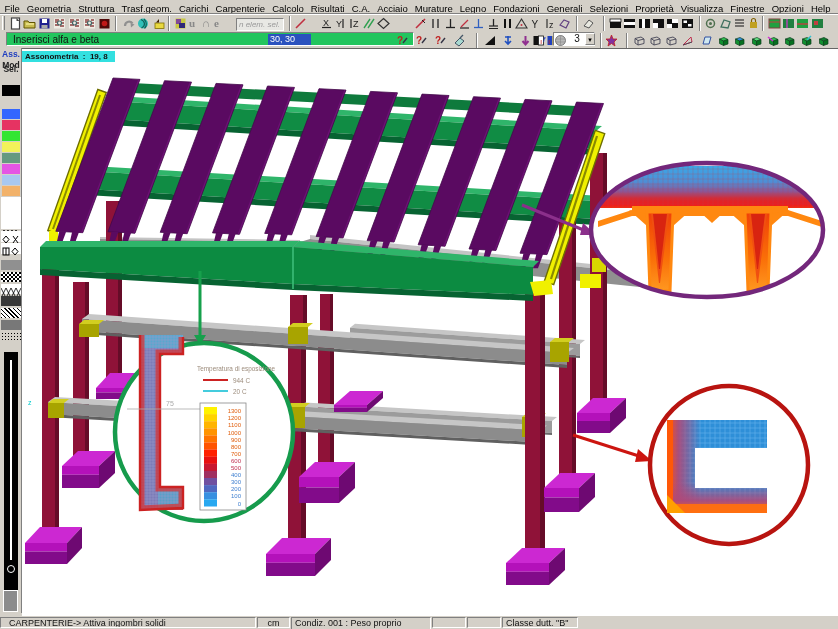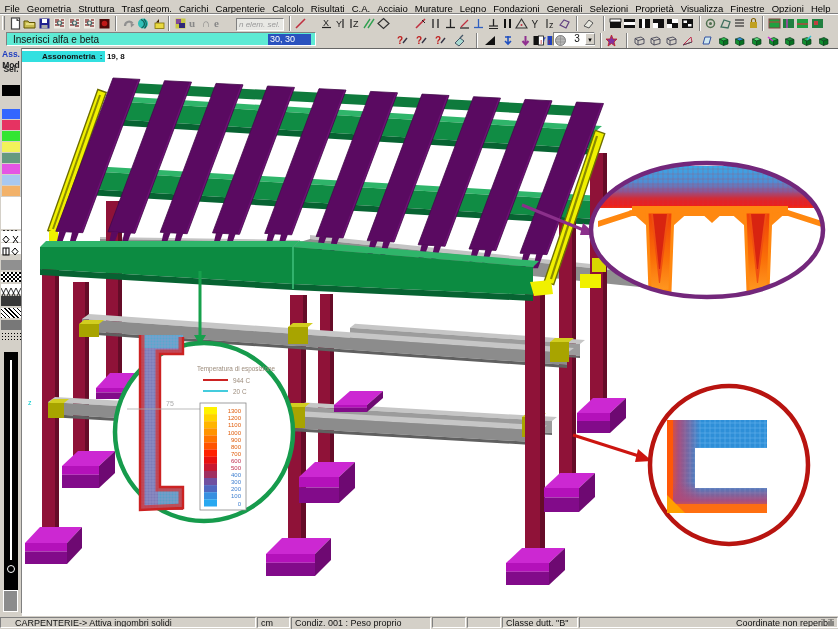--- a/index.html
+++ b/index.html
@@ -190,21 +190,21 @@
       <line x1="5" y1="2" x2="5" y2="11" stroke="#C040C0" stroke-width="1.4"></line>
     </svg></div>
 <div class="ic" style="left:796px;top:16px;width:13px;height:14px"><svg width="13" height="13" viewBox="0 0 13 13">
       <rect x="1" y="2" width="11" height="9" fill="#20A040"></rect>
       <line x1="1" y1="7" x2="12" y2="7" stroke="#C04040" stroke-width="1.4"></line>
     </svg></div>
 <div class="ic" style="left:811px;top:16px;width:13px;height:14px"><svg width="13" height="13" viewBox="0 0 13 13">
       <rect x="1" y="2" width="11" height="9" fill="#208040"></rect>
       <rect x="3" y="4" width="4" height="4" fill="#C04040"></rect>
     </svg></div>
-<div style="position:absolute;left:6px;top:32px;width:310px;height:14px;background:#5eead4;border:1px solid;border-color:#808080 #fff #fff #808080;font:10px 'Liberation Sans',sans-serif;color:#111;padding-left:6px;line-height:14px">Inserisci alfa e beta</div>
+<div style="position:absolute;left:6px;top:32px;width:408px;height:14px;background:#22c55e;border:1px solid;border-color:#808080 #fff #fff #808080;font:10px 'Liberation Sans',sans-serif;color:#111;padding-left:6px;line-height:14px">Inserisci alfa e beta</div>
 <div style="position:absolute;left:268px;top:34px;width:43px;height:11px;background:#2A52BE;color:#fff;font:9px 'Liberation Sans',sans-serif;line-height:11px;padding-left:2px">30,  30</div>
 <div class="ic" style="left:396px;top:33px;width:13px;height:14px"><svg width="13" height="13" viewBox="0 0 13 13">
       <text x="1" y="10" font-size="10" fill="#C02020" font-weight="bold">?</text>
       <line x1="7" y1="9" x2="11" y2="4" stroke="#334" stroke-width="1.4"></line>
     </svg></div>
 <div class="ic" style="left:415px;top:33px;width:13px;height:14px"><svg width="13" height="13" viewBox="0 0 13 13">
       <text x="1" y="10" font-size="10" fill="#C02020" font-weight="bold">?</text>
       <line x1="7" y1="9" x2="11" y2="4" stroke="#334" stroke-width="1.4"></line>
     </svg></div>
 <div class="ic" style="left:434px;top:33px;width:13px;height:14px"><svg width="13" height="13" viewBox="0 0 13 13">
@@ -776,22 +776,21 @@
         <line x1="667" y1="502" x2="767" y2="502" stroke="#64B4EC" stroke-width="0.6"></line>
         <line x1="667" y1="507" x2="767" y2="507" stroke="#64B4EC" stroke-width="0.6"></line>
         <rect x="667" y="419" width="34" height="93" fill="url(#hotl)"></rect>
         <rect x="667" y="481" width="100" height="31" fill="url(#hotb)"></rect>
         <rect x="667" y="503" width="100" height="9" fill="#FF7010" opacity="0.95"></rect>
         <rect x="667" y="419" width="6" height="93" fill="#FF5808"></rect>
         <polygon points="667,512 667,494 685,512" fill="#FFA000"></polygon>
       </g>
       <text x="28" y="404" font-size="7" fill="#00CCCC">z</text>
 </svg>
-<div style="position:absolute;left:0px;top:2px;width:83px;height:11px;background:#33E0E0;font:bold 8px 'Liberation Sans',sans-serif;color:#111;line-height:11px;padding-left:20px;white-space:nowrap">Assonometria&nbsp;&nbsp;:&nbsp;&nbsp;19, 8</div>
+<div style="position:absolute;left:0px;top:2px;width:93px;height:11px;background:#33E0E0;font:bold 8px 'Liberation Sans',sans-serif;color:#111;line-height:11px;padding-left:3px;white-space:nowrap">Assonometria&nbsp;&nbsp;:&nbsp;&nbsp;19, 8</div>
 </div>
 <div style="position:absolute;left:0;top:616px;width:838px;height:13px;background:#D4D0C8">
-    <div style="position:absolute;left:0px;top:1px;width:256px;height:11px;border:1px solid;border-color:#808080 #fff #fff #808080;font:9px 'Liberation Sans',sans-serif;color:#111;line-height:11px;padding:0 14px;text-align:left;overflow:hidden;white-space:nowrap">CARPENTERIE-&gt; Attiva ingombri solidi</div>
-    <div style="position:absolute;left:257px;top:1px;width:33px;height:11px;border:1px solid;border-color:#808080 #fff #fff #808080;font:9px 'Liberation Sans',sans-serif;color:#111;line-height:11px;padding:0 3px;text-align:left;overflow:hidden;white-space:nowrap">cm</div>
+    <div style="position:absolute;left:0px;top:1px;width:256px;height:11px;border:1px solid;border-color:#808080 #fff #fff #808080;font:9px 'Liberation Sans',sans-serif;color:#111;line-height:11px;padding:0 8px;text-align:left;overflow:hidden;white-space:nowrap">CARPENTERIE-&gt; Attiva ingombri solidi</div>
+    <div style="position:absolute;left:257px;top:1px;width:33px;height:11px;border:1px solid;border-color:#808080 #fff #fff #808080;font:9px 'Liberation Sans',sans-serif;color:#111;line-height:11px;padding:0 3px;text-align:center;overflow:hidden;white-space:nowrap">cm</div>
     <div style="position:absolute;left:291px;top:1px;width:140px;height:26px;border:1px solid;border-color:#808080 #fff #fff #808080;font:9px 'Liberation Sans',sans-serif;color:#111;line-height:11px;padding:0 3px;text-align:left;overflow:hidden;white-space:nowrap">Condiz. 001 : Peso proprio</div>
     <div style="position:absolute;left:432px;top:1px;width:34px;height:11px;border:1px solid;border-color:#808080 #fff #fff #808080;font:9px 'Liberation Sans',sans-serif;color:#111;line-height:11px;padding:0 3px;text-align:left;overflow:hidden;white-space:nowrap"></div>
     <div style="position:absolute;left:467px;top:1px;width:34px;height:11px;border:1px solid;border-color:#808080 #fff #fff #808080;font:9px 'Liberation Sans',sans-serif;color:#111;line-height:11px;padding:0 3px;text-align:left;overflow:hidden;white-space:nowrap"></div>
     <div style="position:absolute;left:502px;top:1px;width:76px;height:11px;border:1px solid;border-color:#808080 #fff #fff #808080;font:9px 'Liberation Sans',sans-serif;color:#111;line-height:11px;padding:0 3px;text-align:left;overflow:hidden;white-space:nowrap">Classe dutt. "B"</div>
-    <div style="position:absolute;left:579px;top:1px;width:259px;height:11px;border:1px solid;border-color:#808080 #fff #fff #808080;font:9px 'Liberation Sans',sans-serif;color:#111;line-height:11px;padding:0 3px;text-align:right;overflow:hidden;white-space:nowrap">Coordinate non reperibili</div>
   </div>
 </body></html>

